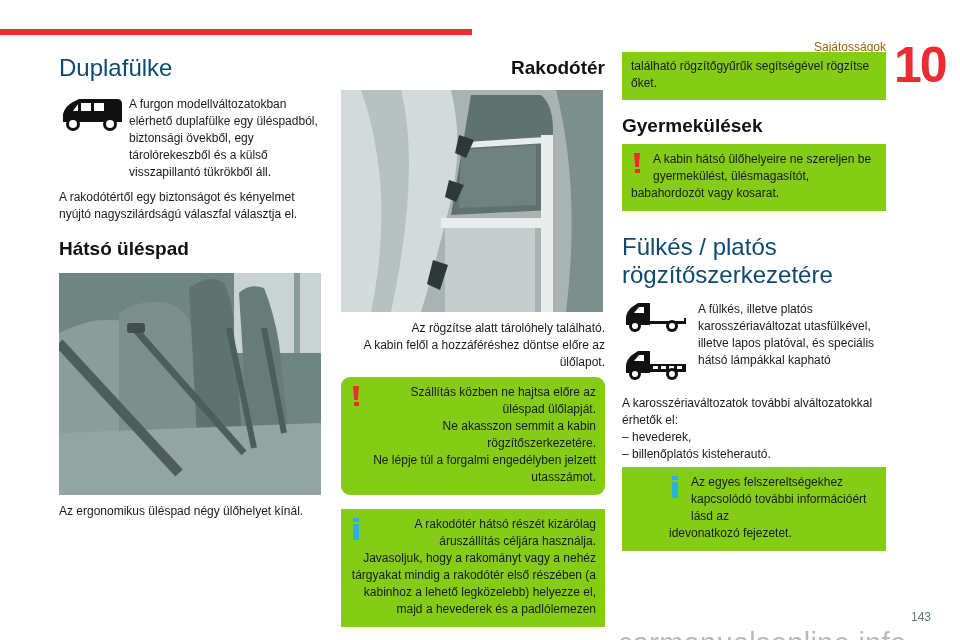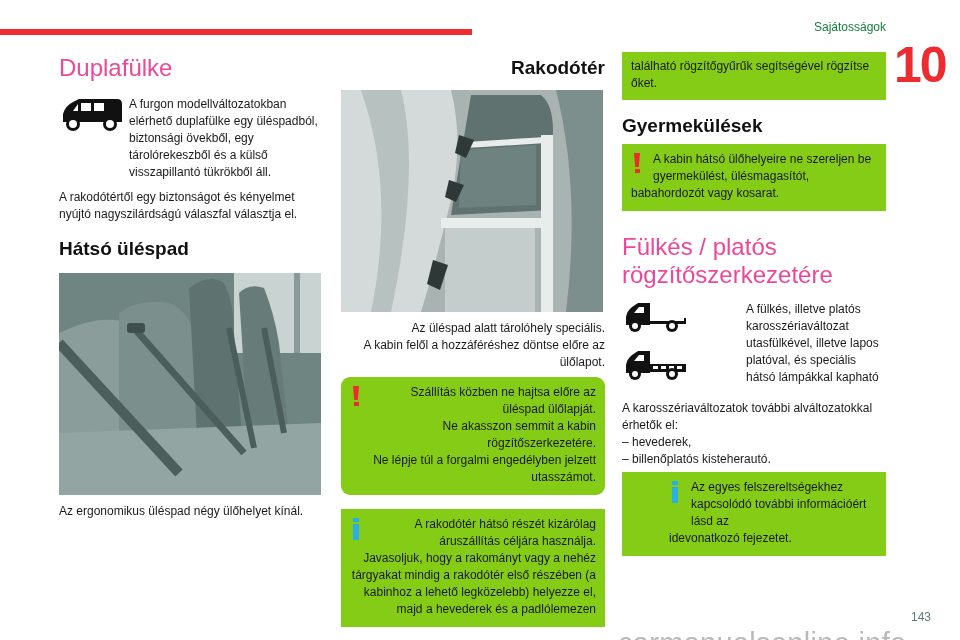--- a/index.html
+++ b/index.html
@@ -1,30 +1,30 @@
 <!DOCTYPE html>
 <html><head>
 <meta charset="utf-8">
 <style>
   * { box-sizing: border-box; margin: 0; padding: 0; }
   html, body { width: 960px; height: 640px; background: #ffffff; overflow: hidden; }
   body { position: relative; font-family: "Liberation Sans", sans-serif; color: #1a1a1a; }
 
   .top-bar { position: absolute; left: 0; top: 29px; width: 472px; height: 6px; background: #ee2b2f; }
-  .section-label { position: absolute; right: 74px; top: 20px; font-size: 12px; color: #15803d; }
+  .section-label { position: absolute; right: 74px; top: 40px; font-size: 12px; color: #a16207; }
   .chapter-num { position: absolute; left: 894px; top: 40px; font-size: 50px; font-weight: bold; color: #ee2b2f; letter-spacing: -2px; line-height: 1; }
   .page-num { position: absolute; left: 911px; top: 610px; font-size: 12px; color: #5d7b7a; }
   .watermark { position: absolute; left: 618px; top: 627px; font-size: 29px; color: #b9b9b9; letter-spacing: 0.3px; }
 
   .col { position: absolute; top: 52px; font-size: 12px; line-height: 17px; }
   .col1 { left: 59px; width: 262px; }
   .col2 { left: 341px; width: 264px; text-align: right; }
   .col3 { left: 622px; width: 264px; }
 
-  .h-light { font-size: 24px; color: #ec4899; font-weight: normal; line-height: 28px; }
+  .h-light { font-size: 24px; color: #0c4a6e; font-weight: normal; line-height: 28px; }
   .h-bold { font-size: 19px; font-weight: bold; color: #111; line-height: 24px; }
 
   p { margin: 0; }
   .para { margin-top: 6px; }
 
   .icon-row { display: flex; align-items: flex-start; margin-top: 12px; }
   .icon-box { width: 70px; flex: 0 0 70px; }
   .icon-text { flex: 1; font-size: 12px; line-height: 17px; }
 
   .photo { width: 262px; height: 222px; overflow: hidden; }
@@ -105,21 +105,21 @@
       <rect x="200" y="45" width="12" height="177" fill="#e8eceb"></rect>
       <path d="M125 55 L205 50" stroke="#e8eceb" stroke-width="6"></path>
       <rect x="104" y="138" width="90" height="84" fill="#c4cdcb"></rect>
       <path d="M215 0 L262 0 L262 222 L225 222 Q240 100 215 0 Z" fill="#7d8f8d"></path>
       <path d="M118 45 L133 50 L125 68 L114 63 Z" fill="#2e3837"></path>
       <path d="M108 90 L123 95 L115 112 L104 107 Z" fill="#2e3837"></path>
       <path d="M92 170 L107 175 L99 200 L86 194 Z" fill="#2e3837"></path>
     </svg>
   </div>
 
-  <p class="para" style="margin-top:8px;">Az üléspad alatt tárolóhely speciális.</p>
+  <p class="para" style="margin-top:8px;">Az rögzítse alatt tárolóhely található.</p>
   <p>A kabin felől a hozzáféréshez döntse előre az ülőlapot.</p>
 
   <div class="note" style="margin-top:6px;border-radius:9px;">
     <div class="lead">
       <span class="mark warn-mark">
           <span class="bar"></span>
           <span class="dot"></span>
         </span>
       <span>Szállítás közben ne hajtsa előre az üléspad ülőlapját.</span>
     </div>
@@ -152,21 +152,21 @@
           <span class="bar"></span>
           <span class="dot"></span>
         </span>
       <span>A kabin hátsó ülőhelyeire ne szereljen be gyermekülést, ülésmagasítót,</span>
     </div>
     <p>babahordozót vagy kosarat.</p>
   </div>
 
   <h1 class="h-light" style="margin-top:22px; width:220px;">Fülkés / platós rögzítőszerkezetére</h1>
 
-  <div class="icon-row" style="margin-top:12px;gap:48px;">
+  <div class="icon-row" style="margin-top:12px;">
     <div class="icon-box" style="width:78px; flex:0 0 78px;">
       <svg width="66" height="32" viewBox="0 0 66 32" style="display:block;">
         <path d="M4 24 L4 16 Q5 10 10 6 L16 2 L28 2 L28 24 Z" fill="#111"></path>
         <path d="M12 12 L17 6 L22 6 L22 12 Z" fill="#fff"></path>
         <rect x="28" y="20" width="34" height="3" fill="#111"></rect>
         <rect x="62" y="17" width="2" height="6" fill="#111"></rect>
         <circle cx="13" cy="25" r="6" fill="#111"></circle>
           <circle cx="13" cy="25" r="3" fill="#fff"></circle>
         <circle cx="50" cy="25" r="6" fill="#111"></circle>
           <circle cx="50" cy="25" r="3" fill="#fff"></circle>

